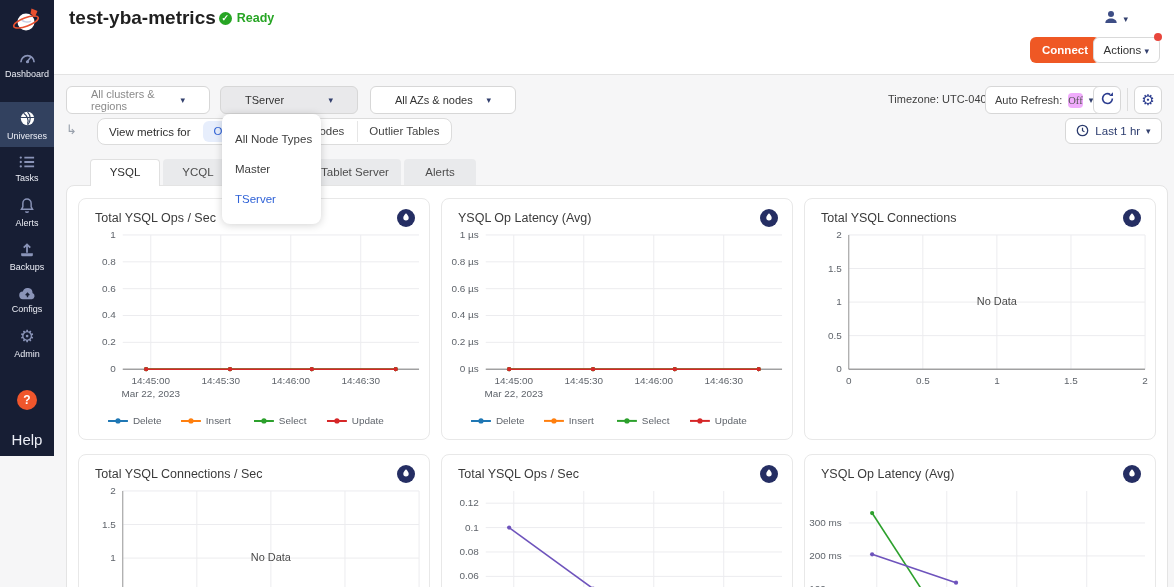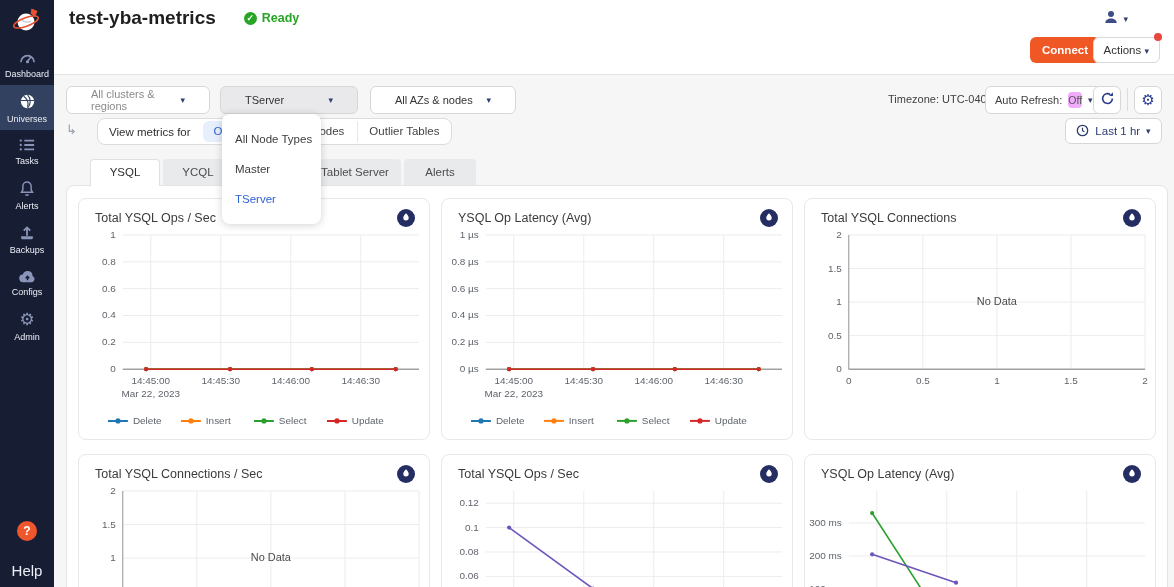--- a/index.html
+++ b/index.html
@@ -1,32 +1,32 @@
 <!DOCTYPE html>
 <html><head>
 <meta charset="utf-8">
 <style>
   * { margin:0; padding:0; box-sizing:border-box; }
   html,body { width:1174px; height:587px; overflow:hidden; }
   body { font-family:"Liberation Sans",sans-serif; background:#f6f6f7; position:relative; color:#333; }
 
   
-  .sidebar { position:absolute; left:0; top:0; width:54px; height:587px; background:#171e34; z-index:40; }
+  .sidebar { position:absolute; left:0; top:0; width:54px; height:456px; background:#171e34; z-index:40; }
   .logo { height:42px; display:flex; align-items:center; justify-content:center; cursor:pointer; }
   .side-item { text-align:center; padding:7px 0 6px; color:#8a94b8; cursor:pointer; }
-  .side-item.active { background:#32415f; color:#fff; }
+  .side-item.active { background:#32415f; color:#fff;margin-top:17px; }
   .side-item .lbl { display:block; font-size:9px; color:#eceef6; margin-top:3px; letter-spacing:0; }
   .side-item svg { display:block; margin:0 auto; }
   .side-help { position:absolute; bottom:8px; left:0; width:54px; text-align:center; cursor:pointer; }
   .help-circle { width:20px; height:20px; border-radius:50%; background:#f0562c; color:#fff; font-size:12px; font-weight:bold; line-height:20px; margin:0 auto; }
   .side-help .lbl { display:block; font-size:15px; color:#eceef6; margin-top:21px; }
 
   
   .header { position:absolute; left:54px; top:0; width:1120px; height:74px; background:#fff; z-index:30; }
-  .title-row { position:absolute; left:15px; top:7px; display:flex; align-items:center; gap:28px; }
+  .title-row { position:absolute; left:15px; top:7px; display:flex; align-items:center; gap:3px; }
   .app-title { font-size:19px; font-weight:bold; color:#1f1f1f; }
   .ready { display:flex; align-items:center; gap:5px; color:#27a524; font-size:12.5px; font-weight:bold; }
   .ready-check { width:13px; height:13px; border-radius:50%; background:#27a524; color:#fff; font-size:9px; line-height:13px; text-align:center; display:inline-block; }
   .nav-tabs { position:absolute; left:19px; bottom:0; white-space:nowrap; }
   .nav-tab { display:inline-block; margin-right:27px; font-size:12px; color:#3c3c3c; padding-bottom:9px; cursor:pointer; }
   .nav-tab.active { color:#161616; border-bottom:3px solid #ef5824; }
   .user-area { position:absolute; right:46px; top:9px; display:flex; align-items:center; gap:4px; cursor:pointer; }
   .caret { font-size:9px; color:#33406e; }
   .btn-connect { position:absolute; right:74px; top:37px; height:26px; padding:0 12px; background:#ef5824; color:#fff; border:none; border-radius:6px; font-size:11.5px; font-weight:bold; cursor:pointer; font-family:inherit; }
   .btn-actions { position:absolute; right:14px; top:37px; height:26px; padding:0 10px; background:#fff; border:1px solid #d9d9d9; border-radius:6px; font-size:11.5px; color:#333; cursor:pointer; font-family:inherit; }
@@ -36,21 +36,21 @@
   .content { position:absolute; left:54px; top:74px; width:1120px; height:513px; background:#f6f6f7; border-top:1px solid #e3e3e3; }
   .select { position:absolute; top:11px; height:28px; background:#fff; border:1px solid #d7d7d7; border-radius:6px; display:flex; align-items:center; justify-content:space-between; padding:0 24px; font-size:11px; cursor:pointer; }
   .select .val { color:#333; }
   .select.placeholder .val { color:#8a8a8a; }
   .select.open { background:#e9e9eb; }
   .sel-clusters { left:12px; width:144px; }
   .sel-nodetype { left:166px; width:138px; }
   .sel-az { left:316px; width:146px; }
   .timezone { position:absolute; left:834px; top:18px; font-size:11px; color:#3f3f3f; }
   .auto-refresh { position:absolute; left:931px; top:11px; height:28px; background:#fff; border:1px solid #d7d7d7; border-radius:6px; display:flex; align-items:center; gap:6px; padding:0 9px; font-size:11px; color:#3f3f3f; cursor:pointer;justify-content:center; }
-  .off-pill { background:#f0abfc; border-radius:4px; padding:2px 0; font-size:10.5px; color:#555; }
+  .off-pill { background:#f0abfc; border-radius:4px; padding:2px 0; font-size:10.5px; color:#555;font-family:Liberation Serif, serif; }
   .sq-btn { position:absolute; top:11px; width:28px; height:28px; background:#fff; border:1px solid #d7d7d7; border-radius:6px; display:flex; align-items:center; justify-content:center; cursor:pointer; }
   .btn-refresh { left:1039px; }
   .v-div { position:absolute; left:1073px; top:13px; width:1px; height:23px; background:#ddd; }
   .btn-gear { left:1080px; font-size:15px; color:#2b3c8f; }
   .row2-arrow { position:absolute; left:12px; top:47px; font-size:13px; color:#98a0ac; }
   .view-box { position:absolute; left:43px; top:43px; height:27px; background:#fff; border:1px solid #dcdcdc; border-radius:8px; display:flex; align-items:center;justify-content:space-between; }
   .view-label { padding:0 11px; font-size:11.5px; color:#2f2f2f; }
   .seg { padding:0 11px; line-height:21px; font-size:11.5px; color:#444; cursor:pointer; margin:2px 1px; }
   .seg.selected { background:#e7eefc; color:#2f62d7; border-radius:6px; }
   .seg.divided { border-left:1px solid #e6e6e6; }

